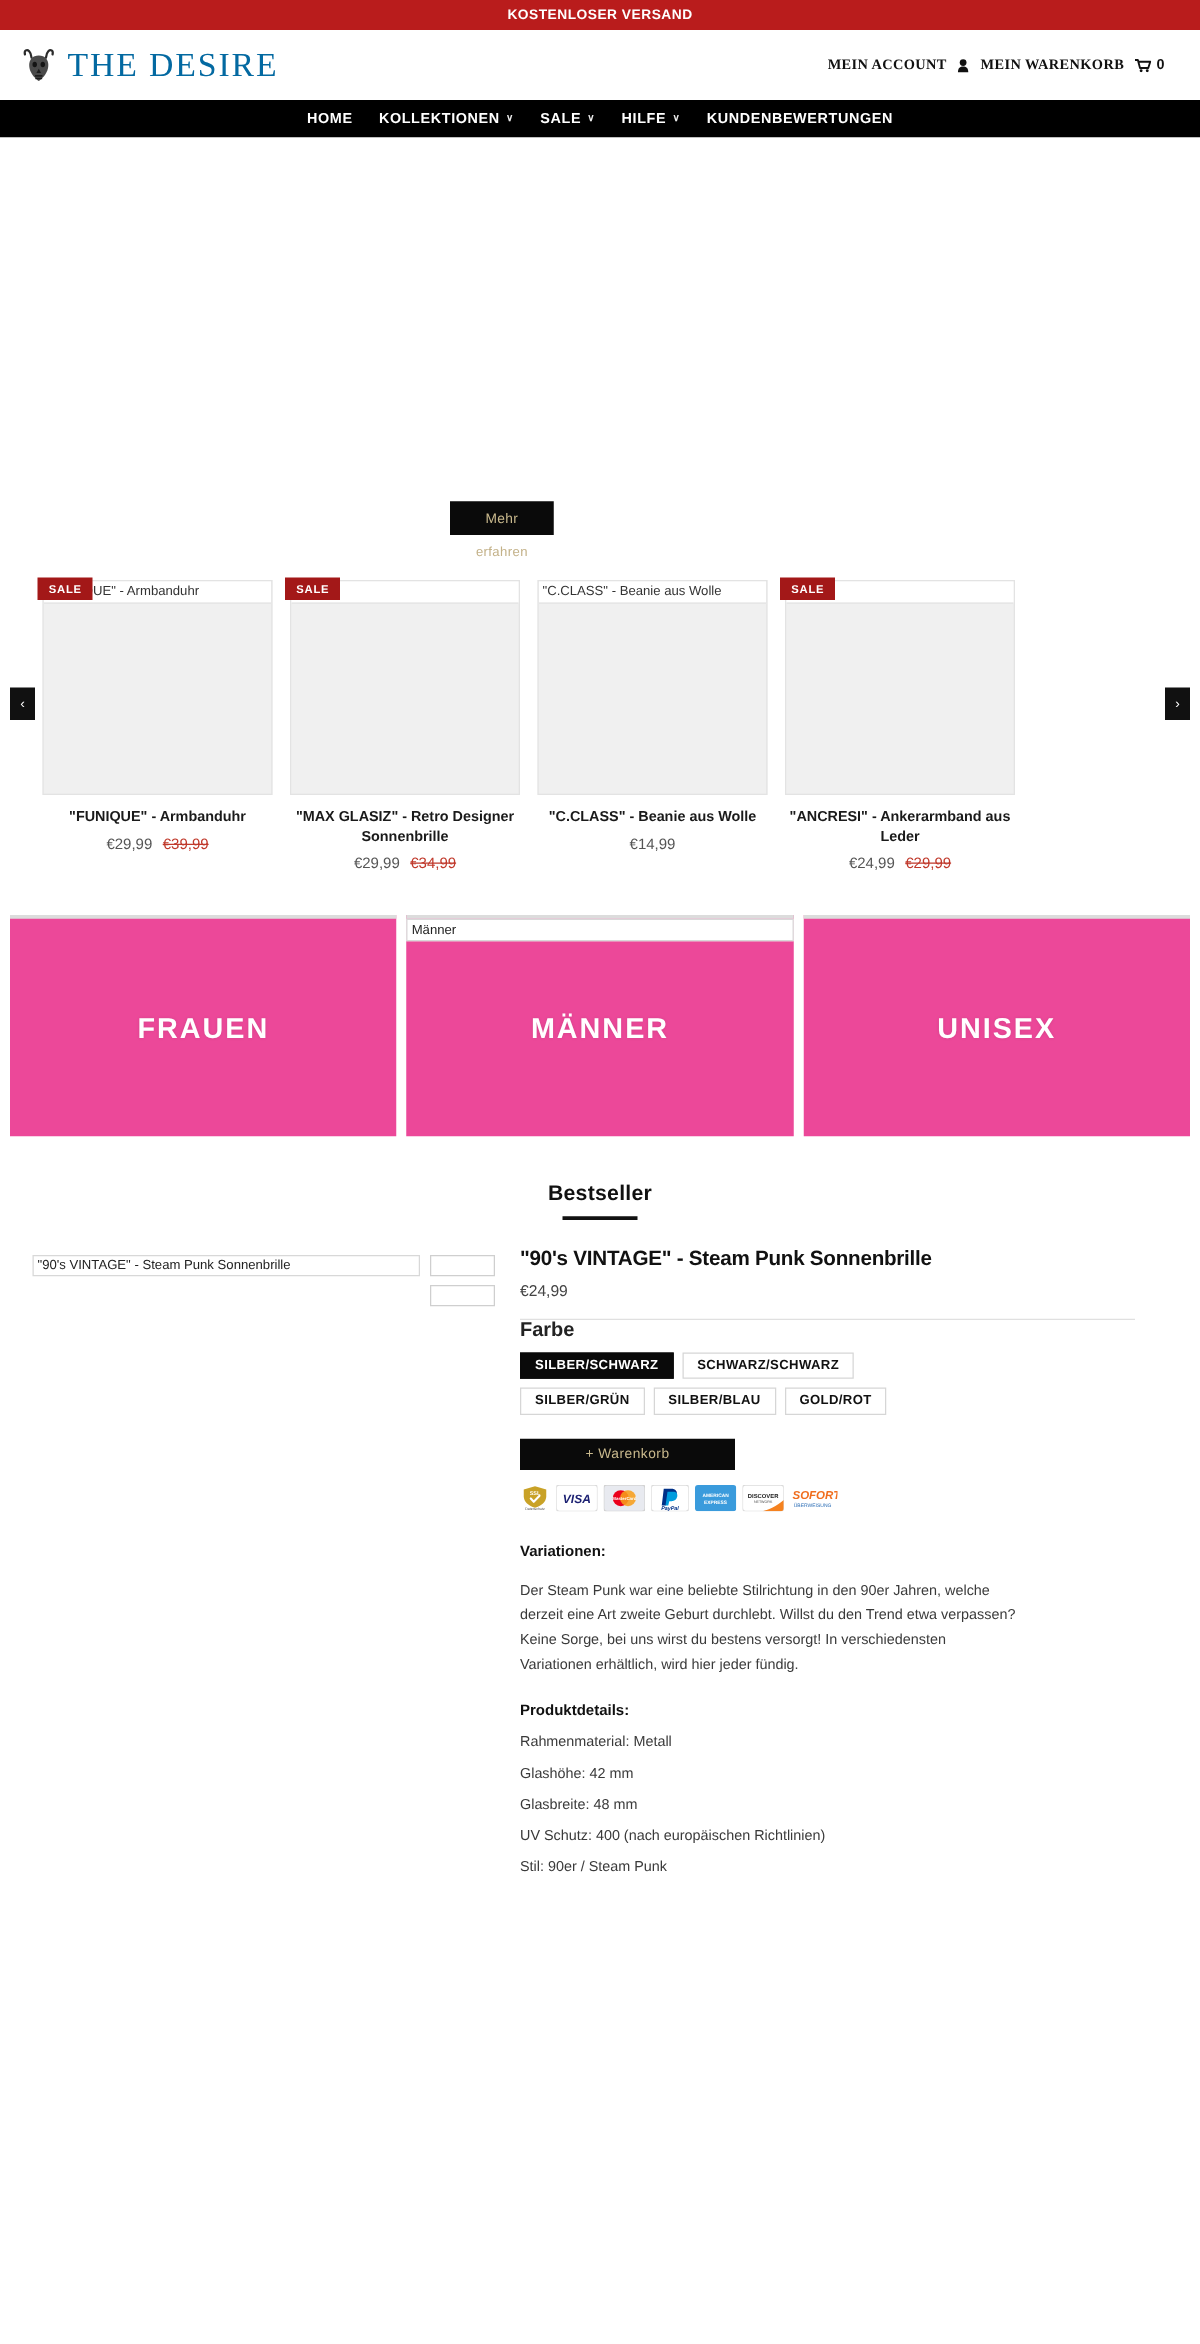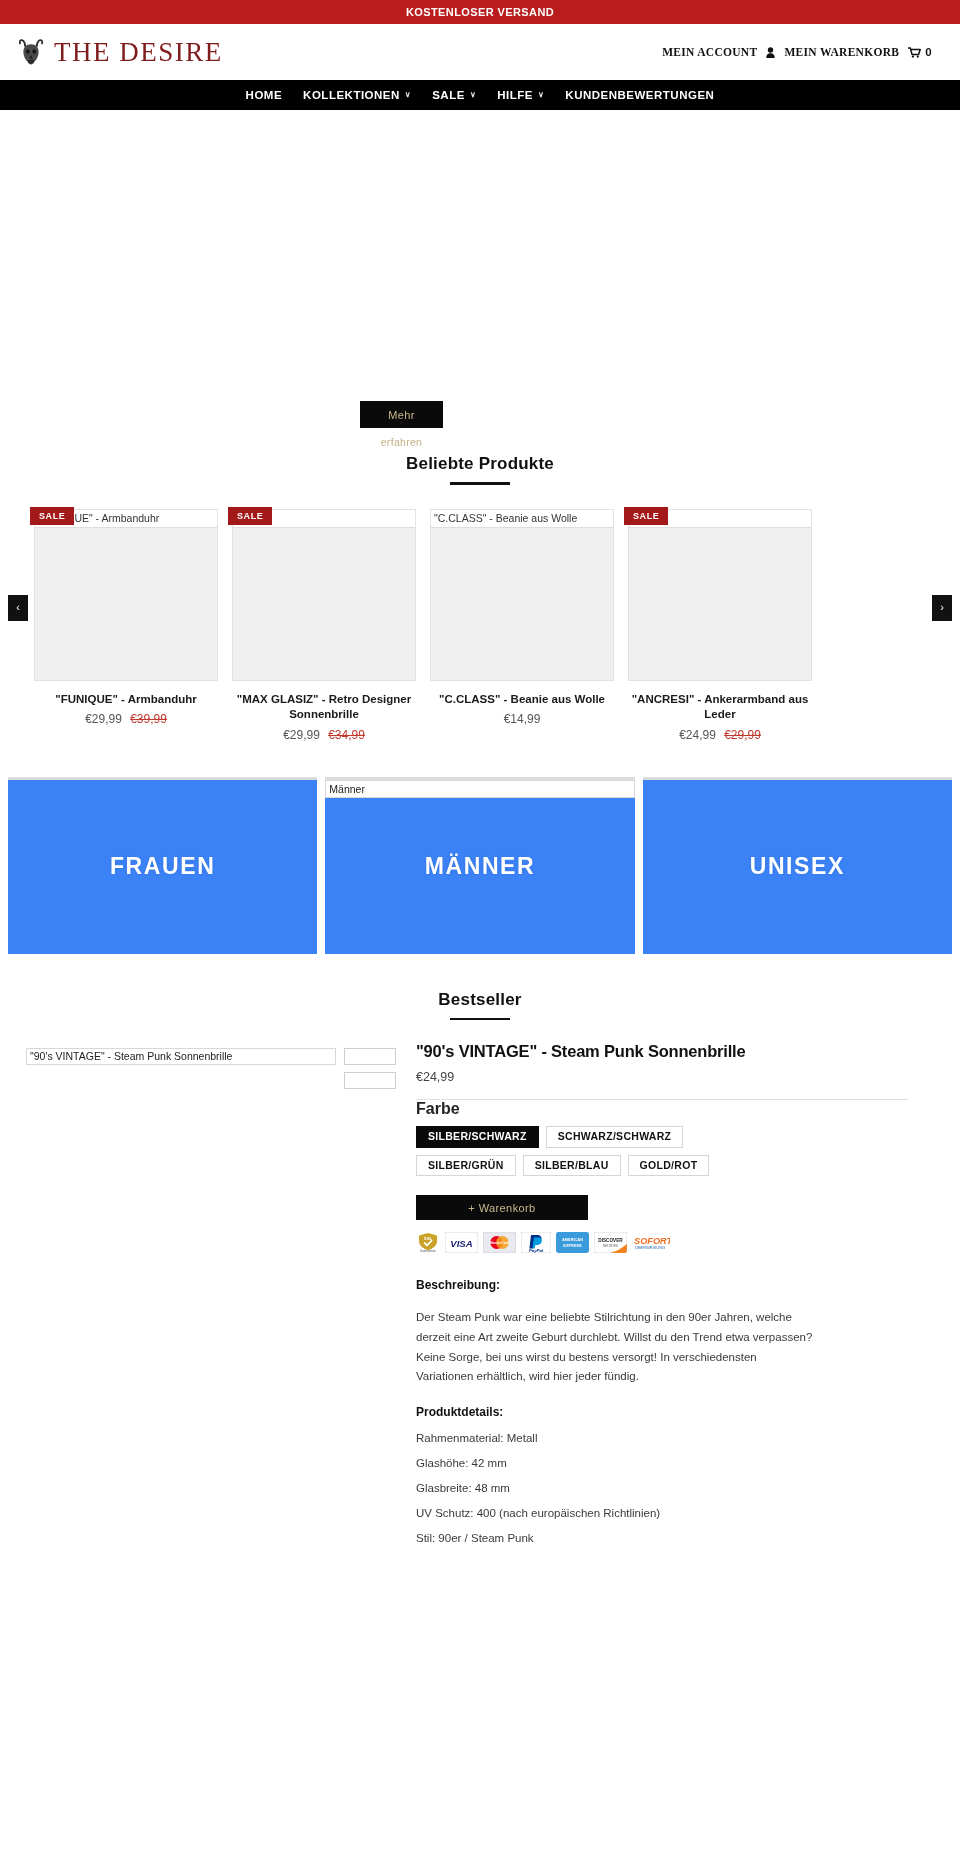--- a/index.html
+++ b/index.html
@@ -23,21 +23,21 @@
   .header {
     height: 56px; background: #fff;
     display: flex; align-items: center;
     padding: 0 14px; position: relative;
   }
   .logo-wrap { display: flex; align-items: center; gap: 6px; }
   .logo-mark { width: 34px; height: 34px; display: block; }
   .logo-text {
     font-family: "Liberation Serif", serif;
     font-size: 27px; letter-spacing: 1.5px;
-    color: #7f1d1d; font-weight: 400;
+    color: #0369a1; font-weight: 400;
   }
   .header-right {
     margin-left: auto; display: flex;
     align-items: center; gap: 9px;
     font-size: 11.5px; font-weight: 700; letter-spacing: .3px;
     color: #111; padding-right: 14px;
   }
   .header-right a { color: #111; text-decoration: none; font-family: Liberation Serif, serif; }
   .ico-person, .ico-cart { display: inline-block; vertical-align: middle; }
   .cart-group { display: flex; align-items: center; gap: 4px; }
@@ -118,21 +118,21 @@
     background: #111; color: #fff; border: none; cursor: pointer;
     display: flex; align-items: center; justify-content: center;
     font-size: 11px; line-height: 1;
   }
   .arrow-prev { left: 8px; }
   .arrow-next { right: 8px; }
 
   
   .cats { display: flex; gap: 8px; margin-top: 35px; padding: 0 8px; }
   .cat {
-    flex: 1; height: 177px; background: #3b82f6;
+    flex: 1; height: 177px; background: #ec4899;
     border-top: 3px solid #dcdcdc;
     position: relative; display: flex;
     align-items: center; justify-content: center; cursor: pointer;
   }
   .cat-label {
     color: #fff; font-size: 23px; font-weight: 700;
     letter-spacing: 1.6px; text-shadow: 0 0 3px rgba(0,0,0,.10);
   }
   .cat-alt {
     position: absolute; top: 0; left: 0; right: 0; height: 18px;
@@ -259,24 +259,20 @@
     <span>KUNDENBEWERTUNGEN</span>
   </a>
 </nav>
 
 <section class="hero">
   <button class="hero-btn">Mehr</button>
   <div class="hero-sub">erfahren</div>
 </section>
 
 <section>
-  <div class="sec-head">
-    <div class="sec-title">Beliebte Produkte</div>
-    <div class="sec-rule"></div>
-  </div>
 
   <div class="carousel">
     <button class="carousel-arrow arrow-prev">‹</button>
     <button class="carousel-arrow arrow-next">›</button>
 
     <div class="carousel-track">
 
       <div class="pcard">
         <div class="ph-img">
           <div class="ph-alt">"FUNIQUE" - Armbanduhr</div>
@@ -404,21 +400,21 @@
           <text x="16.5" y="10.4" font-size="4.7" font-weight="bold" fill="#222" text-anchor="middle" font-family="Liberation Sans, sans-serif">DISCOVER</text>
           <text x="16.5" y="14.6" font-size="2.9" fill="#555" text-anchor="middle" font-family="Liberation Sans, sans-serif">NETWORK</text>
         </svg>
         <svg class="pay" width="38" height="21" viewBox="0 0 38 21">
           <rect width="38" height="21" fill="#fff"></rect>
           <text x="2" y="11.6" font-size="9.2" font-weight="bold" font-style="italic" fill="#f06e1e" font-family="Liberation Sans, sans-serif">SOFORT</text>
           <text x="3" y="17.4" font-size="4" fill="#2a6cb5" font-family="Liberation Sans, sans-serif">ÜBERWEISUNG</text>
         </svg>
       </div>
 
-      <div class="desc-head">Beschreibung:</div>
+      <div class="desc-head">Variationen:</div>
       <p class="desc-body">Der Steam Punk war eine beliebte Stilrichtung in den 90er Jahren, welche derzeit eine Art zweite Geburt durchlebt. Willst du den Trend etwa verpassen? Keine Sorge, bei uns wirst du bestens versorgt! In verschiedensten Variationen erhältlich, wird hier jeder fündig.</p>
 
       <div class="details-head">Produktdetails:</div>
       <div class="detail-row">Rahmenmaterial: Metall</div>
       <div class="detail-row">Glashöhe: 42 mm</div>
       <div class="detail-row">Glasbreite: 48 mm</div>
       <div class="detail-row">UV Schutz: 400 (nach europäischen Richtlinien)</div>
       <div class="detail-row">Stil: 90er / Steam Punk</div>
     </div>
   </div>

